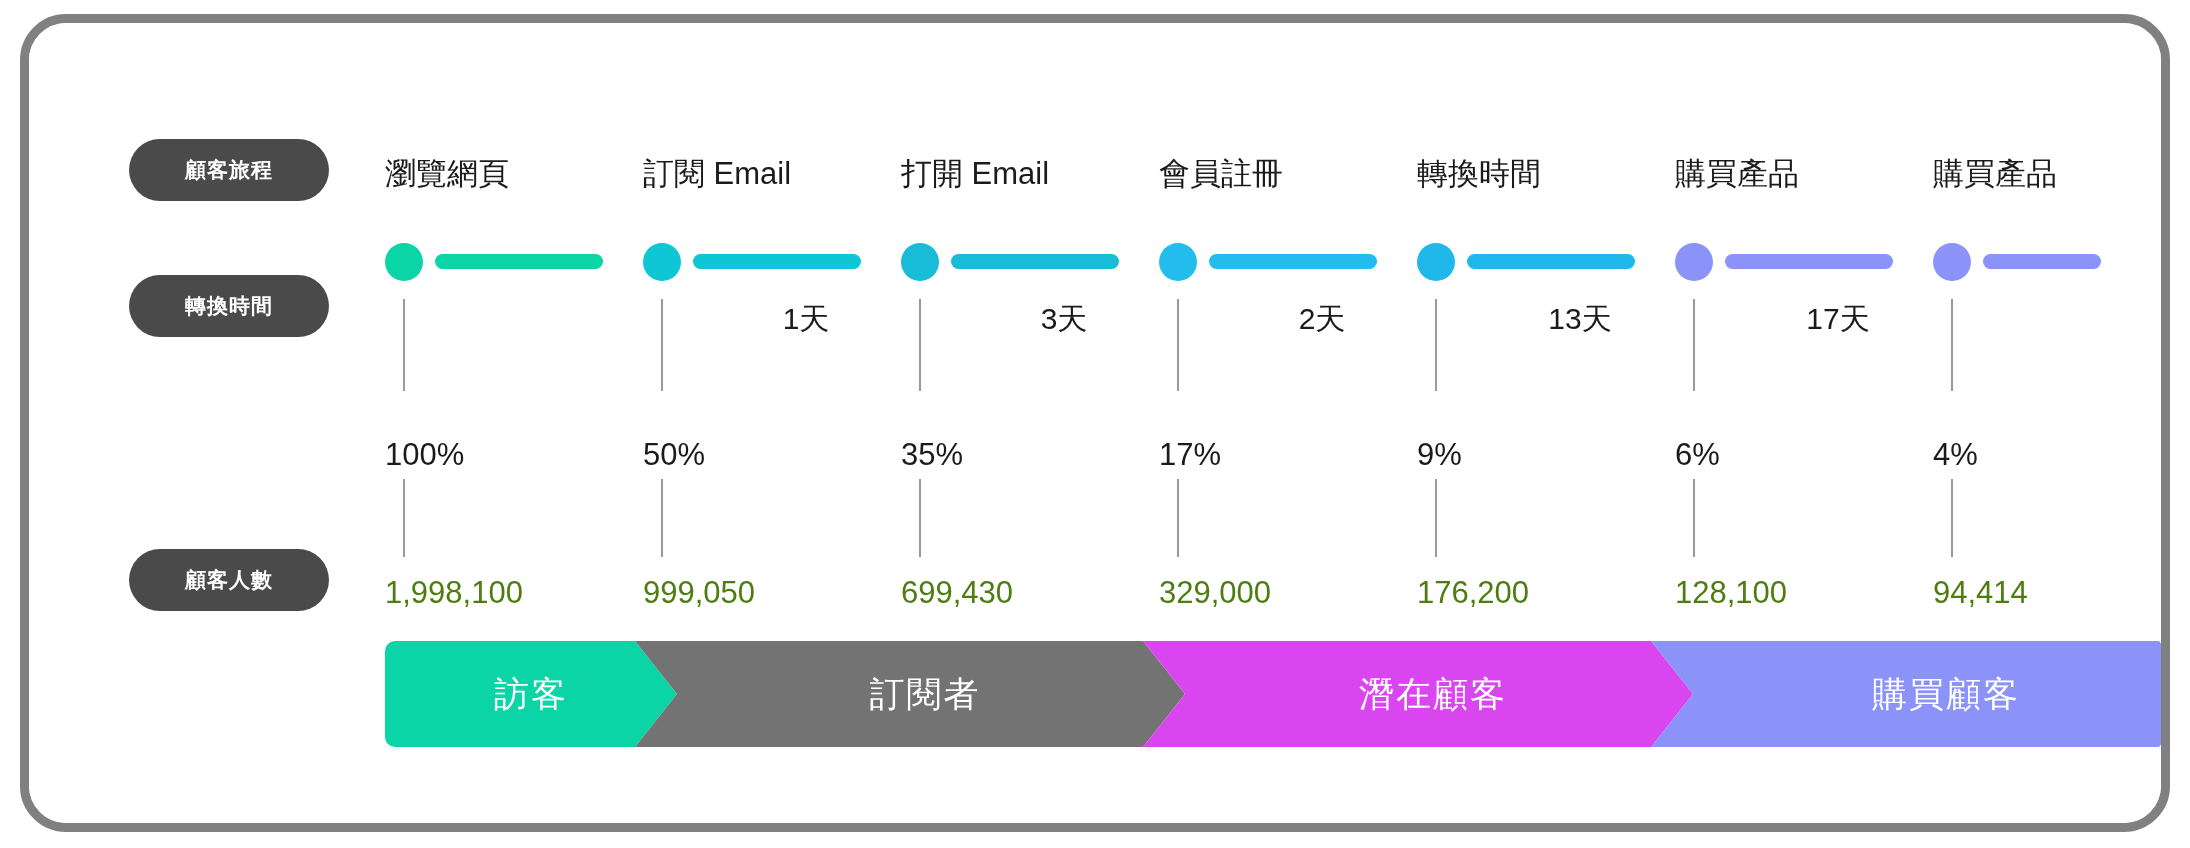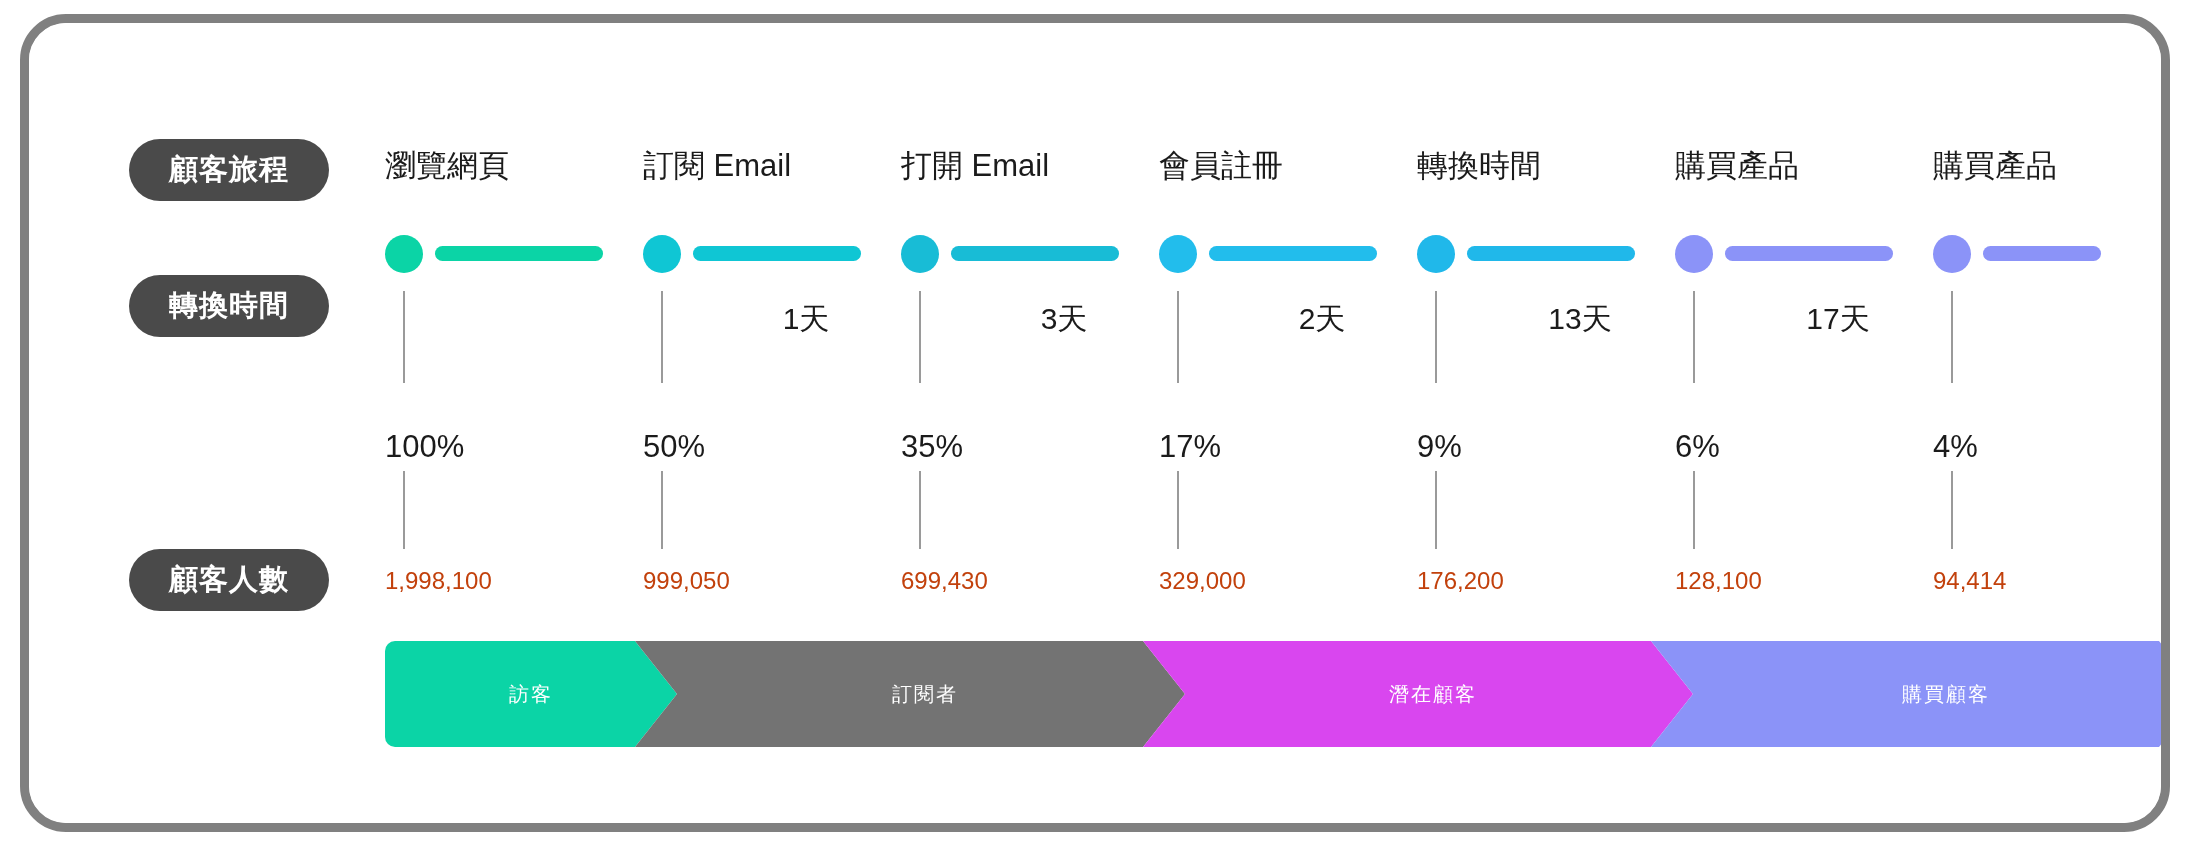--- a/index.html
+++ b/index.html
@@ -38,42 +38,42 @@
     position: absolute;
     left: 100px;
     width: 200px;
     height: 62px;
     border-radius: 31px;
     background: #4a4a4a;
     color: #ffffff;
     display: flex;
     align-items: center;
     justify-content: center;
-    font-size: 29px;
+    font-size: 21px;
     font-weight: 700;
     letter-spacing: 1px;
     white-space: nowrap;
   }
   #pill-journey { top: 116px; }
   #pill-time    { top: 252px; }
   #pill-rate    { top: 390px; }
   #pill-count   { top: 526px; }
 
   
   #steps-layer {
     position: absolute;
     left: 330px;
     top: 0;
     width: 1800px;
     height: 100%;
   }
 
   .step-col {
     position: absolute;
-    top: 4px;
+    top: 12px;
     width: 258px;
     height: 100%;
   }
 
   
   .step-label {
     position: absolute;
     top: 118px;
     left: 26px;
     font-size: 31px;
@@ -138,43 +138,43 @@
     font-size: 31px;
     color: #1b1b1b;
     white-space: nowrap;
   }
 
   
   .count-label {
     position: absolute;
     top: 540px;
     left: 26px;
-    font-size: 24px;
-    color: #c2410c;
+    font-size: 31px;
+    color: #4d7c0f;
     white-space: nowrap;
   }
 
   
   #funnel {
     position: absolute;
     left: 356px;
     top: 618px;
     height: 106px;
     width: 1760px;
   }
 
   .chev {
     position: absolute;
     top: 0;
     height: 106px;
     display: flex;
     align-items: center;
     justify-content: center;
     color: #ffffff;
-    font-size: 20px;
+    font-size: 35px;
     font-weight: 500;
     letter-spacing: 2px;
     white-space: nowrap;
   }
   .chev.first {
     clip-path: polygon(0 0, calc(100% - 42px) 0, 100% 50%, calc(100% - 42px) 100%, 0 100%);
     border-radius: 10px 0 0 10px;
   }
   .chev.mid {
     clip-path: polygon(0 0, calc(100% - 42px) 0, 100% 50%, calc(100% - 42px) 100%, 0 100%, 42px 50%);

